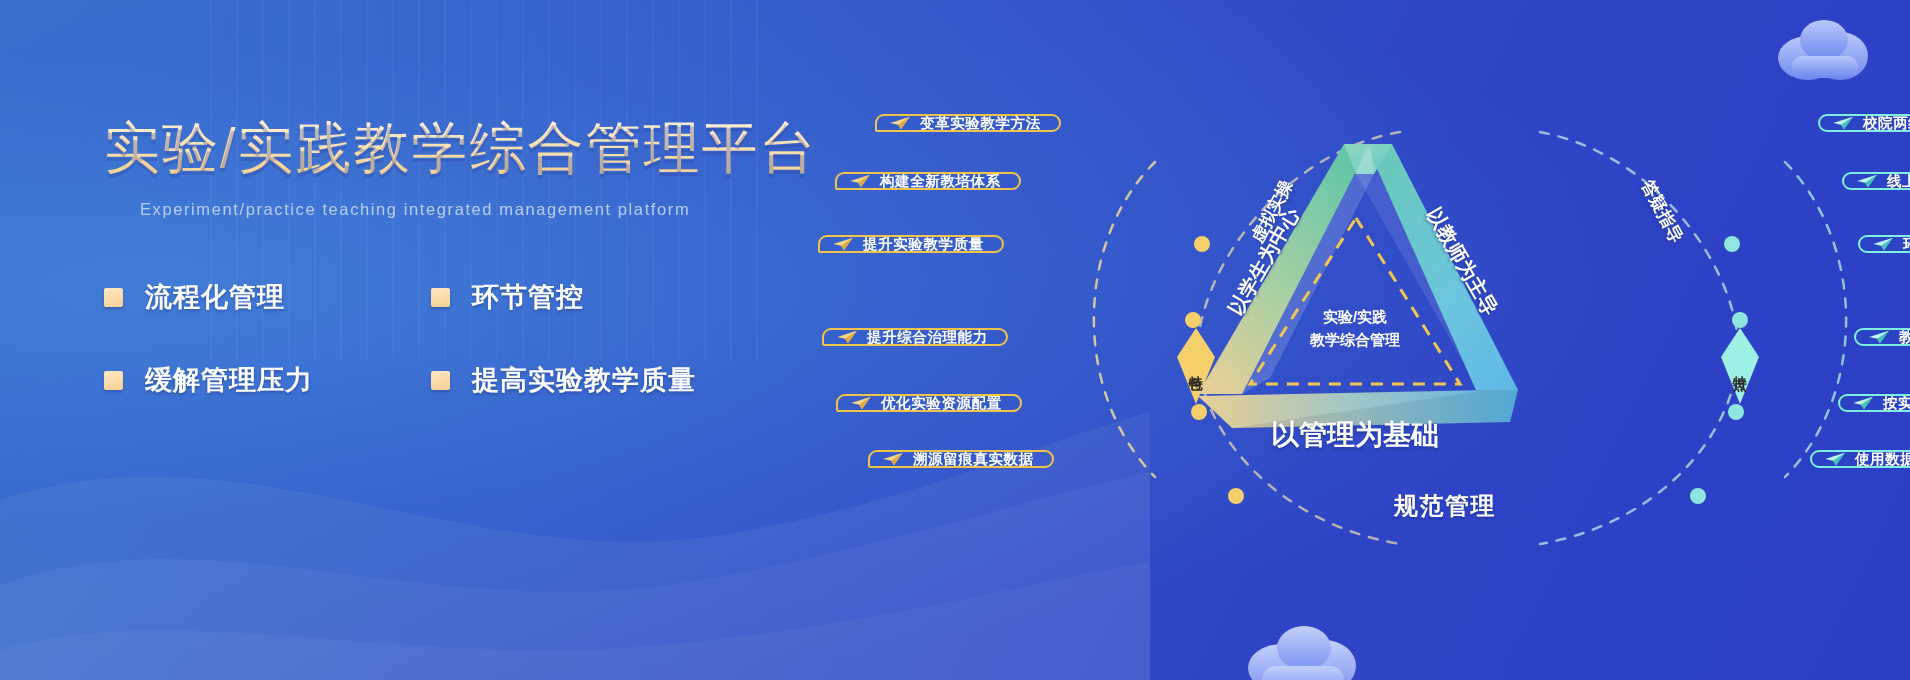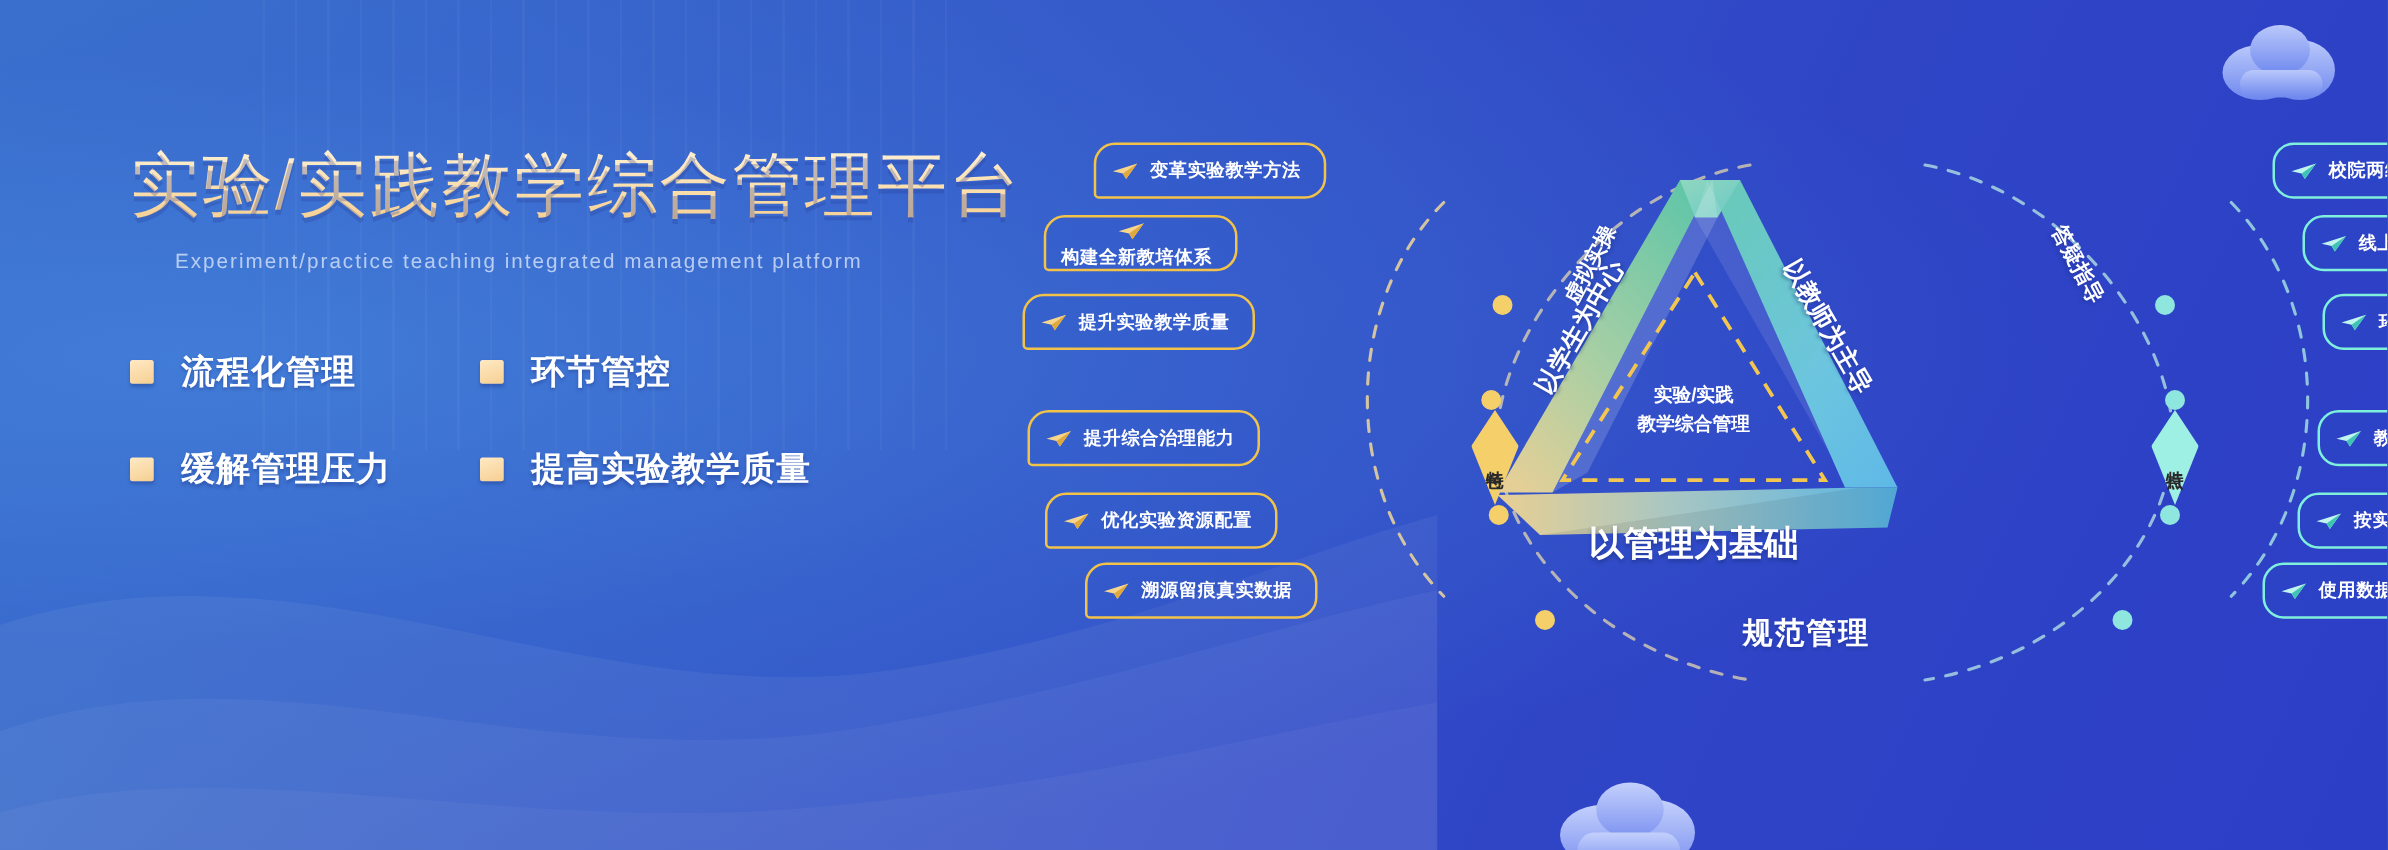--- a/index.html
+++ b/index.html
@@ -41,39 +41,39 @@
     text-shadow:0 4px 0 rgba(40,60,150,.28);
     white-space:nowrap;
   }
   .subtitle{
     margin-top:22px; font-size:16.5px; letter-spacing:1.6px; font-weight:400;
     color:rgba(214,228,250,.80);
     white-space:nowrap;
     margin-left:36px;
   }
 
-  .bullets{ margin-top:60px; display:grid; grid-template-columns:280px auto; row-gap:42px; }
+  .bullets{ margin-top:60px; display:grid; grid-template-columns:280px auto; row-gap:42px;gap:47px; }
   .bullet{ display:flex; align-items:center; }
   .bullet .sq{
     width:19px; height:19px; flex:0 0 19px; border-radius:2px;
     background:linear-gradient(160deg,#ffe9c4 0%,#f6cf92 100%);
     box-shadow:0 2px 3px rgba(25,45,120,.35);
   }
   .bullet .txt{
     margin-left:22px; font-size:27px; font-weight:700; color:#ffffff;
     letter-spacing:1px; white-space:nowrap;
     text-shadow:0 2px 3px rgba(28,50,130,.45);
   }
 
   
   .diagram{ position:absolute; left:980px; top:92px; width:930px; height:500px; }
 
   
   .pill{
-    position:absolute; height:45px; display:flex; align-items:center;
+    position:absolute; height:18px; display:flex; align-items:center;
     padding:0 18px 0 12px; white-space:nowrap;
     border:2px solid #f2c348;
     border-radius:17px 17px 17px 4px;
     color:#ffffff; font-size:14.5px; font-weight:700; letter-spacing:.6px;
     background:rgba(47,84,200,.18);
   }
   .pill.right{
     border-color:#7ff0dc;
     border-radius:17px 17px 4px 17px;
   }
@@ -219,21 +219,21 @@
       <span>特点</span>
     </div>
 
     <div class="pill" style="left:-105px;top:22px;">
       <svg class="plane" viewBox="0 0 24 18">
         <path d="M1,9 L23,2 L13,16 L10,11 Z" fill="#f7d58a"></path>
           <path d="M10,11 L23,2 L13,16 Z" fill="#e0a93f"></path>
       </svg>
       <span>变革实验教学方法</span>
     </div>
-    <div class="pill" style="left:-145px;top:80px;flex-direction:column;">
+    <div class="pill" style="left:-145px;top:80px;">
       <svg class="plane" viewBox="0 0 24 18">
         <path d="M1,9 L23,2 L13,16 L10,11 Z" fill="#f7d58a"></path>
           <path d="M10,11 L23,2 L13,16 Z" fill="#e0a93f"></path>
       </svg>
       <span>构建全新教培体系</span>
     </div>
     <div class="pill" style="left:-162px;top:143px;">
       <svg class="plane" viewBox="0 0 24 18">
         <path d="M1,9 L23,2 L13,16 L10,11 Z" fill="#f7d58a"></path>
           <path d="M10,11 L23,2 L13,16 Z" fill="#e0a93f"></path>

